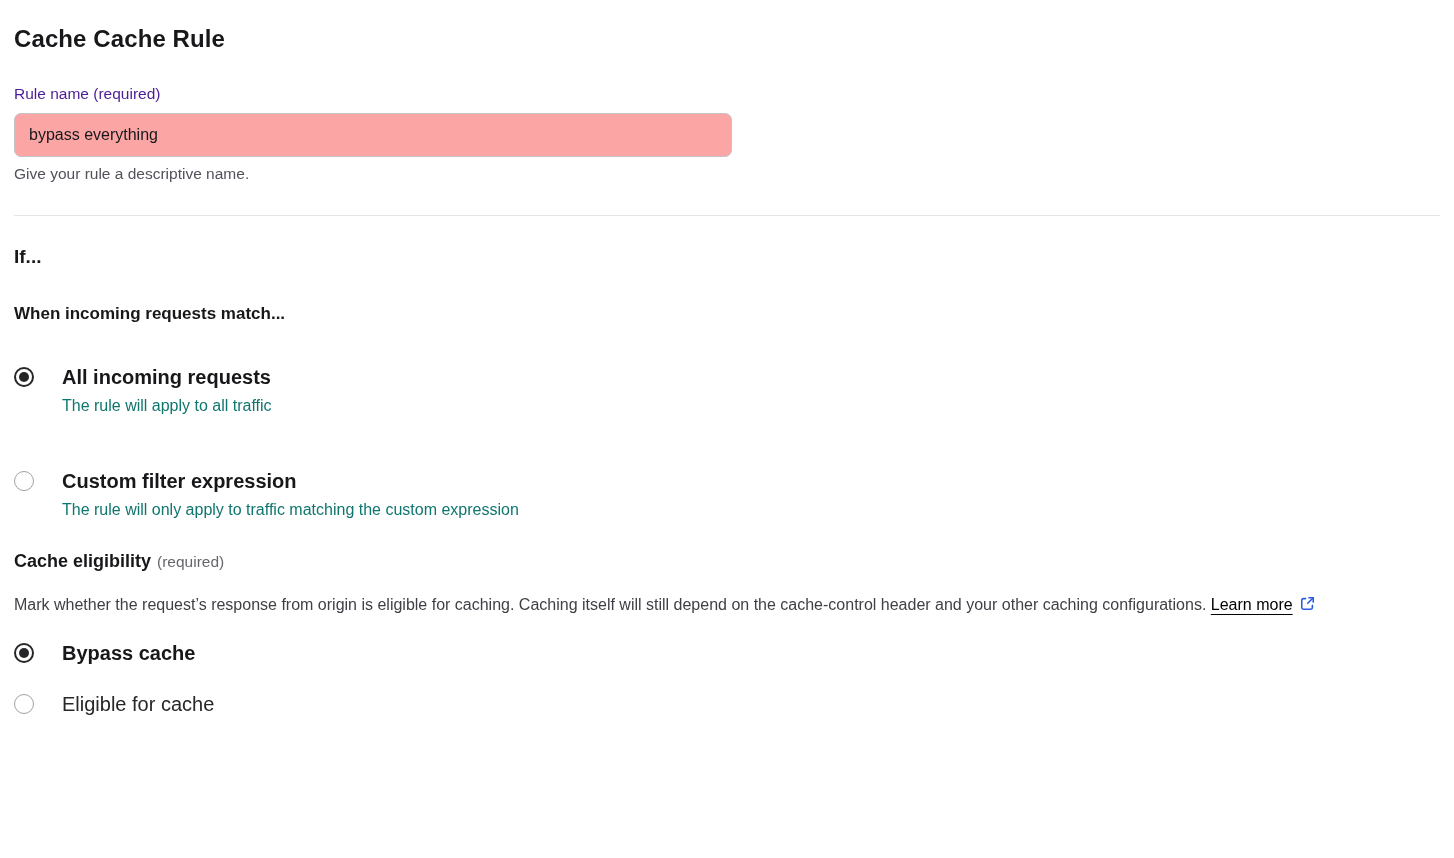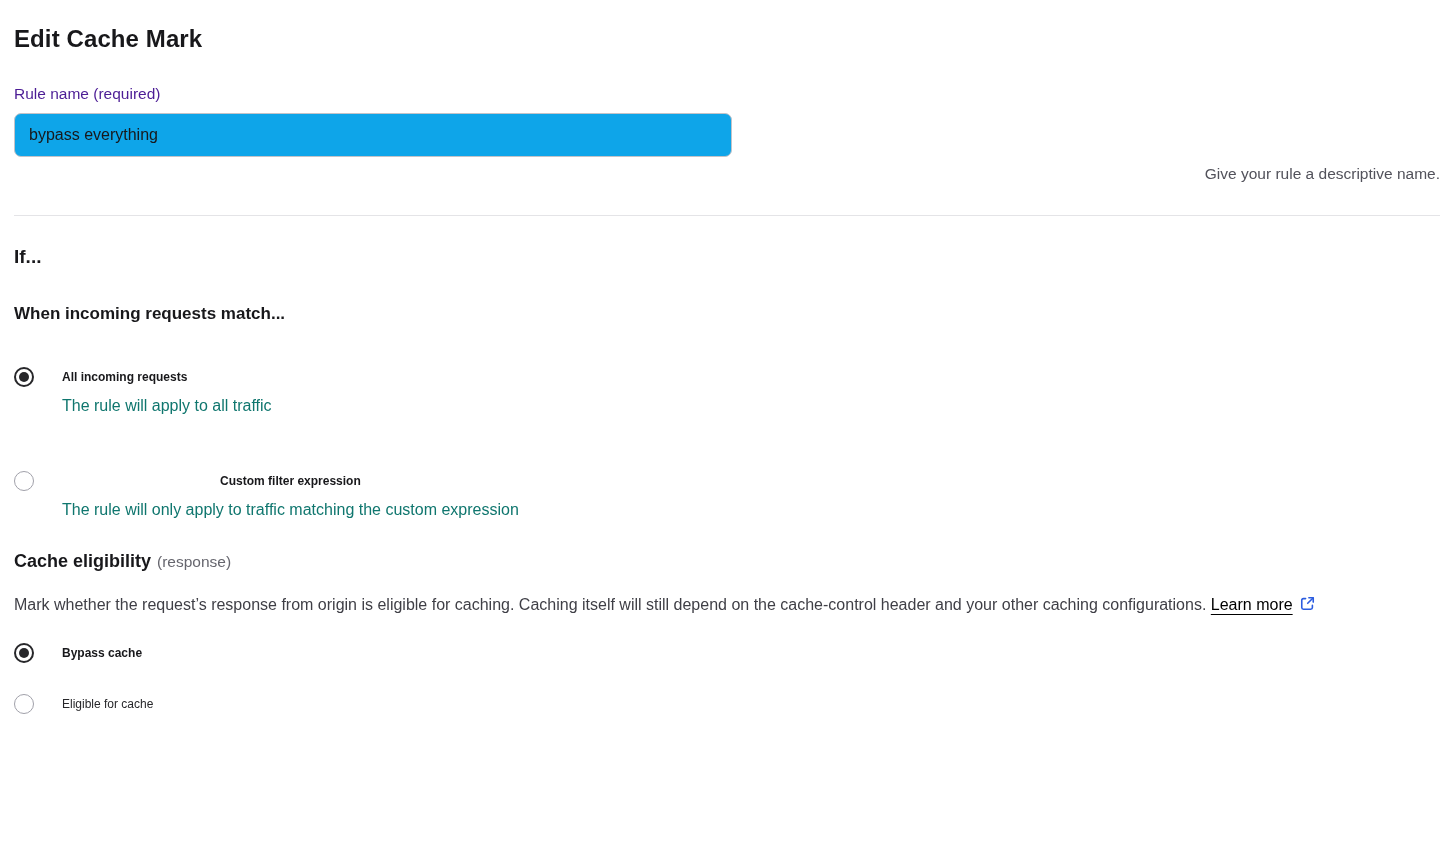--- a/index.html
+++ b/index.html
@@ -23,66 +23,66 @@
     font-size: 15.5px; line-height: 20px; color: #4c1d95;
   }
   .text-input {
     display: block;
     margin-top: 9px;
     width: 718px; height: 44px;
     border: 1px solid #c3c3c8; border-radius: 7px;
     padding: 0 14px;
     font-family: "Liberation Sans", "DejaVu Sans", sans-serif;
     font-size: 16px; color: #18181b;
-    background: #0ea5e9; outline: none;
+    background: #fca5a5; outline: none;
   }
   .field-helper {
     margin-top: 6px;
-    font-size: 15.5px; line-height: 21px; color: #52525b; text-align: right;
+    font-size: 15.5px; line-height: 21px; color: #52525b;
   }
 
   .divider {
     border: none; border-top: 1px solid #e4e4e7;
     margin-top: 31px; width: 1426px;
   }
 
   .h-if-then {
     margin-top: 29px;
     font-size: 19px; line-height: 24px; font-weight: 700; color: #18181b;
   }
   .h-then { margin-top: 66px; }
 
   .h-sub {
     margin-top: 34px;
     font-size: 17px; line-height: 22px; font-weight: 700; color: #18181b;
   }
 
   .radio-row { display: flex; align-items: flex-start; gap: 28px; cursor: pointer; }
   .radio-row.first-option  { margin-top: 41px; }
-  .radio-row.second-option { margin-top: 53px; text-align: center; }
+  .radio-row.second-option { margin-top: 53px; }
   .radio-row.bypass-option   { margin-top: 23px; }
   .radio-row.eligible-option { margin-top: 29px; }
 
   .radio {
     flex: 0 0 auto;
     width: 20px; height: 20px; border-radius: 50%;
     border: 1.5px solid #a1a1aa; background: #ffffff;
     margin-top: 1px;
     position: relative;
   }
   .radio.selected { border: 2px solid #27272a; }
   .radio.selected::after {
     content: ""; position: absolute; left: 50%; top: 50%;
     width: 10px; height: 10px; border-radius: 50%;
     background: #27272a; transform: translate(-50%, -50%);
   }
 
   .radio-texts { display: flex; flex-direction: column; }
   .radio-label {
-    font-size: 12px; line-height: 22px; font-weight: 700; color: #18181b;
+    font-size: 20px; line-height: 22px; font-weight: 700; color: #18181b;
   }
   .radio-label.plain { font-weight: 400; color: #27272a; }
   .radio-desc {
     margin-top: 7px;
     font-size: 16px; line-height: 22px; color: #0f766e;
   }
 
   .eligibility-heading {
     margin-top: 29px;
     font-size: 18px; line-height: 23px; font-weight: 700; color: #18181b;
@@ -100,21 +100,21 @@
     color: #000000; text-decoration: underline; text-underline-offset: 4px;
     cursor: pointer; white-space: nowrap;
   }
   .ext-icon { vertical-align: -2px; margin-left: 6px; }
 </style>
 </head>
 <body>
 
 <div class="page">
 
-  <h1 class="page-title">Edit Cache Mark</h1>
+  <h1 class="page-title">Cache Cache Rule</h1>
 
   <label class="field-label">Rule name (required)</label>
   <input class="text-input" type="text" value="bypass everything" style="">
   <div class="field-helper">Give your rule a descriptive name.</div>
 
   <hr class="divider">
 
   <h2 class="h-if-then">If...</h2>
 
   <h3 class="h-sub">When incoming requests match...</h3>
@@ -130,21 +130,21 @@
   <div class="radio-row second-option">
     <span class="radio"></span>
     <span class="radio-texts">
       <span class="radio-label">Custom filter expression</span>
       <span class="radio-desc">The rule will only apply to traffic matching the custom expression</span>
     </span>
   </div>
 
 
   <h3 class="eligibility-heading">
-    <span>Cache eligibility</span><span class="required-note">(response)</span>
+    <span>Cache eligibility</span><span class="required-note">(required)</span>
   </h3>
 
   <p class="eligibility-desc">
     <span>Mark whether the request’s response from origin is eligible for caching. Caching itself will still depend on the cache-control header and your other caching configurations.</span>
     <a class="learn-more-link">Learn more</a><svg class="ext-icon" width="17" height="17" viewBox="0 0 16 16" fill="none" aria-hidden="true">
       <path d="M6.2 3.4H4.2c-.9 0-1.6.7-1.6 1.6v6.8c0 .9.7 1.6 1.6 1.6H11c.9 0 1.6-.7 1.6-1.6V9.8" stroke="#2b5ce0" stroke-width="1.5" stroke-linecap="round"></path>
       <path d="M9.3 2.6h4.1v4.1" stroke="#2b5ce0" stroke-width="1.5" stroke-linecap="round" stroke-linejoin="round"></path>
       <path d="M13.2 2.8 8.2 7.8" stroke="#2b5ce0" stroke-width="1.5" stroke-linecap="round"></path>
     </svg>
   </p>

